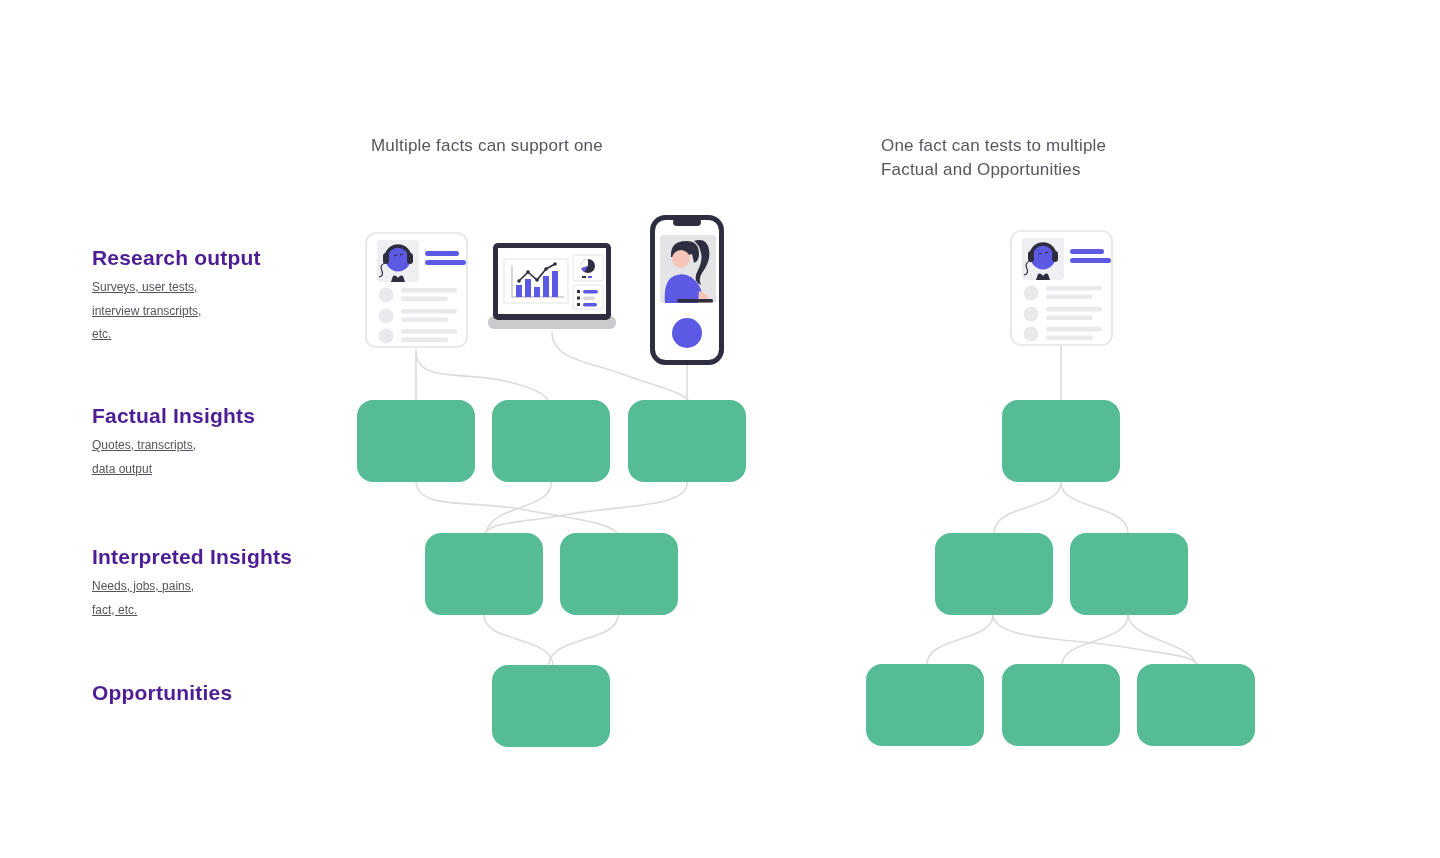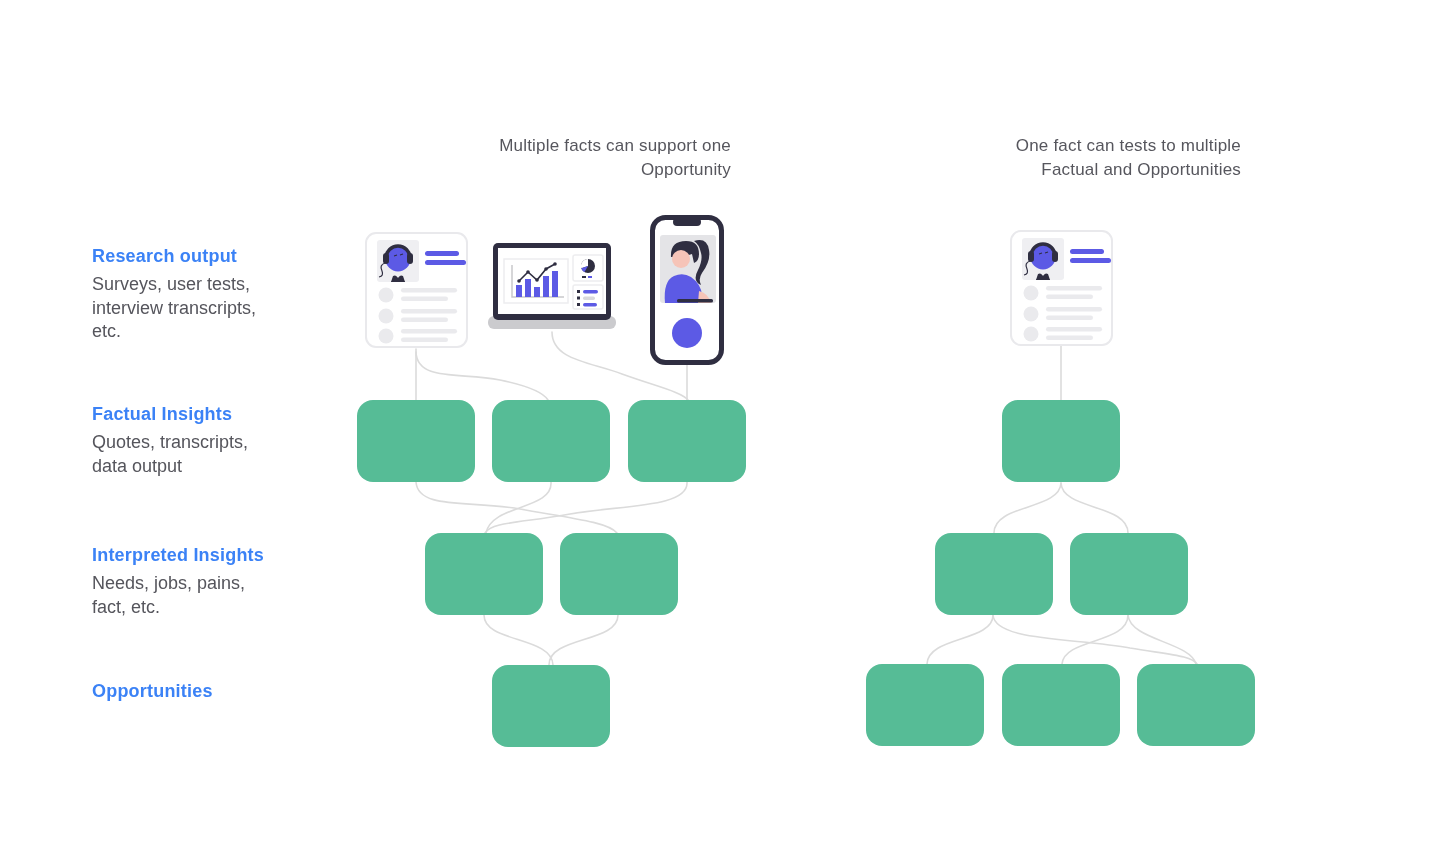--- a/index.html
+++ b/index.html
@@ -1,43 +1,42 @@
 <!DOCTYPE html>
 <html style="--box-green: #56BC96; --accent-purple: #5C5AE5; --dark-navy: #2F2E41; --connector-gray: #DBDBDB; --text-heading: #4A4A51; --text-body: #55555C;"><head>
 <meta charset="utf-8">
 <style>
   html,body{margin:0;padding:0;background:#ffffff;}
   body{
     width:1440px;height:858px;position:relative;overflow:hidden;
     font-family:"Liberation Sans", sans-serif;color:#55555c;
   }
   .col-header{
-    position:absolute;width:360px;text-align:right;
+    position:absolute;width:360px;text-align:left;
     font-size:17px;line-height:24px;color:#56565d;letter-spacing:.2px;
   }
   .row-label{position:absolute;left:92px;}
   .row-title{
-    font-weight:700;font-size:18px;color:#3b82f6;
+    font-weight:700;font-size:21px;color:#4c1d95;
     letter-spacing:.2px;margin:0 0 6px 0;
   }
-  .row-line{font-size:18px;line-height:23.5px;color:#55555c;}
+  .row-line{font-size:12px;line-height:23.5px;color:#55555c;text-decoration:underline;}
   #connector-layer{position:absolute;left:0;top:0;width:1440px;height:858px;}
   .connector{fill:none;stroke:var(--connector-gray,#dbdbdb);stroke-width:1.6;stroke-linecap:round;}
   .greenbox{
     position:absolute;background:var(--box-green,#56BC96);
     border-radius:16px;
   }
   .illus{position:absolute;}
 </style>
 </head>
 <body>
 
 <div class="col-header" style="left:371px;top:134px;">
   <div>Multiple facts can support one</div>
-  <div>Opportunity</div>
 </div>
 <div class="col-header" style="left:881px;top:134px;">
   <div>One fact can tests to multiple</div>
   <div>Factual and Opportunities</div>
 </div>
 
 <div class="row-label" style="top:246px;">
   <div class="row-title">Research output</div>
   <div class="row-line">Surveys, user tests,</div>
   <div class="row-line">interview transcripts,</div>

